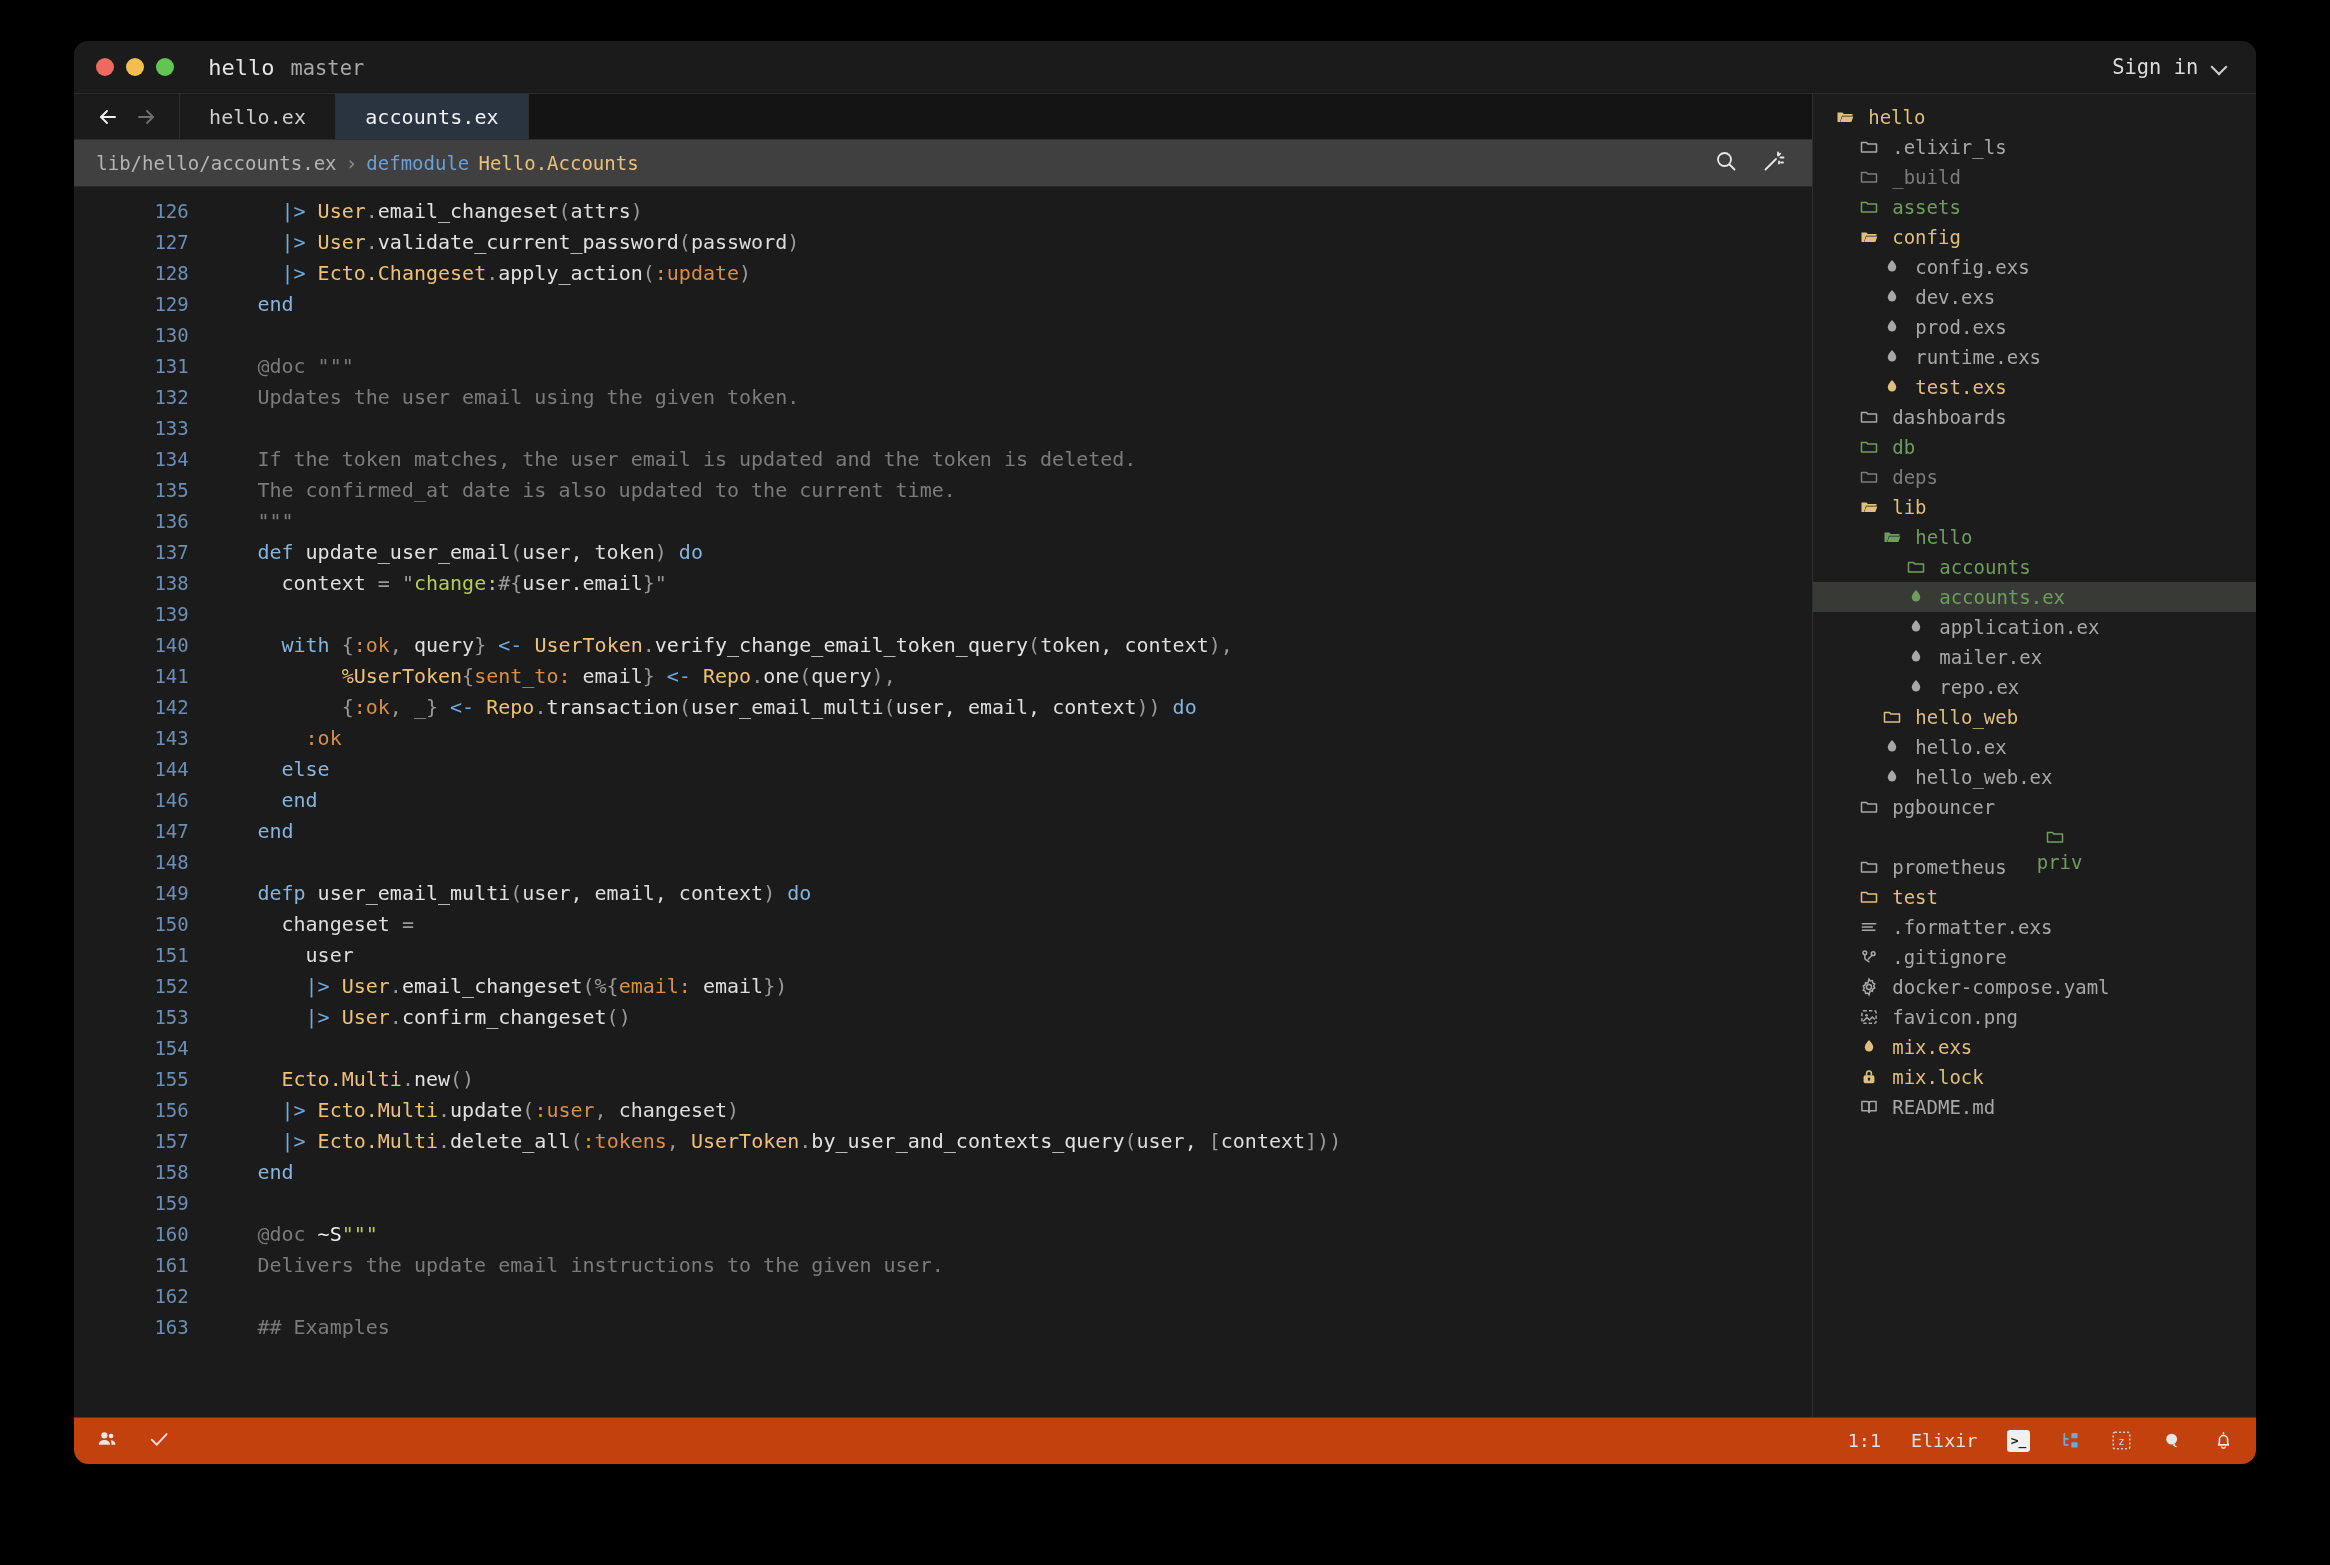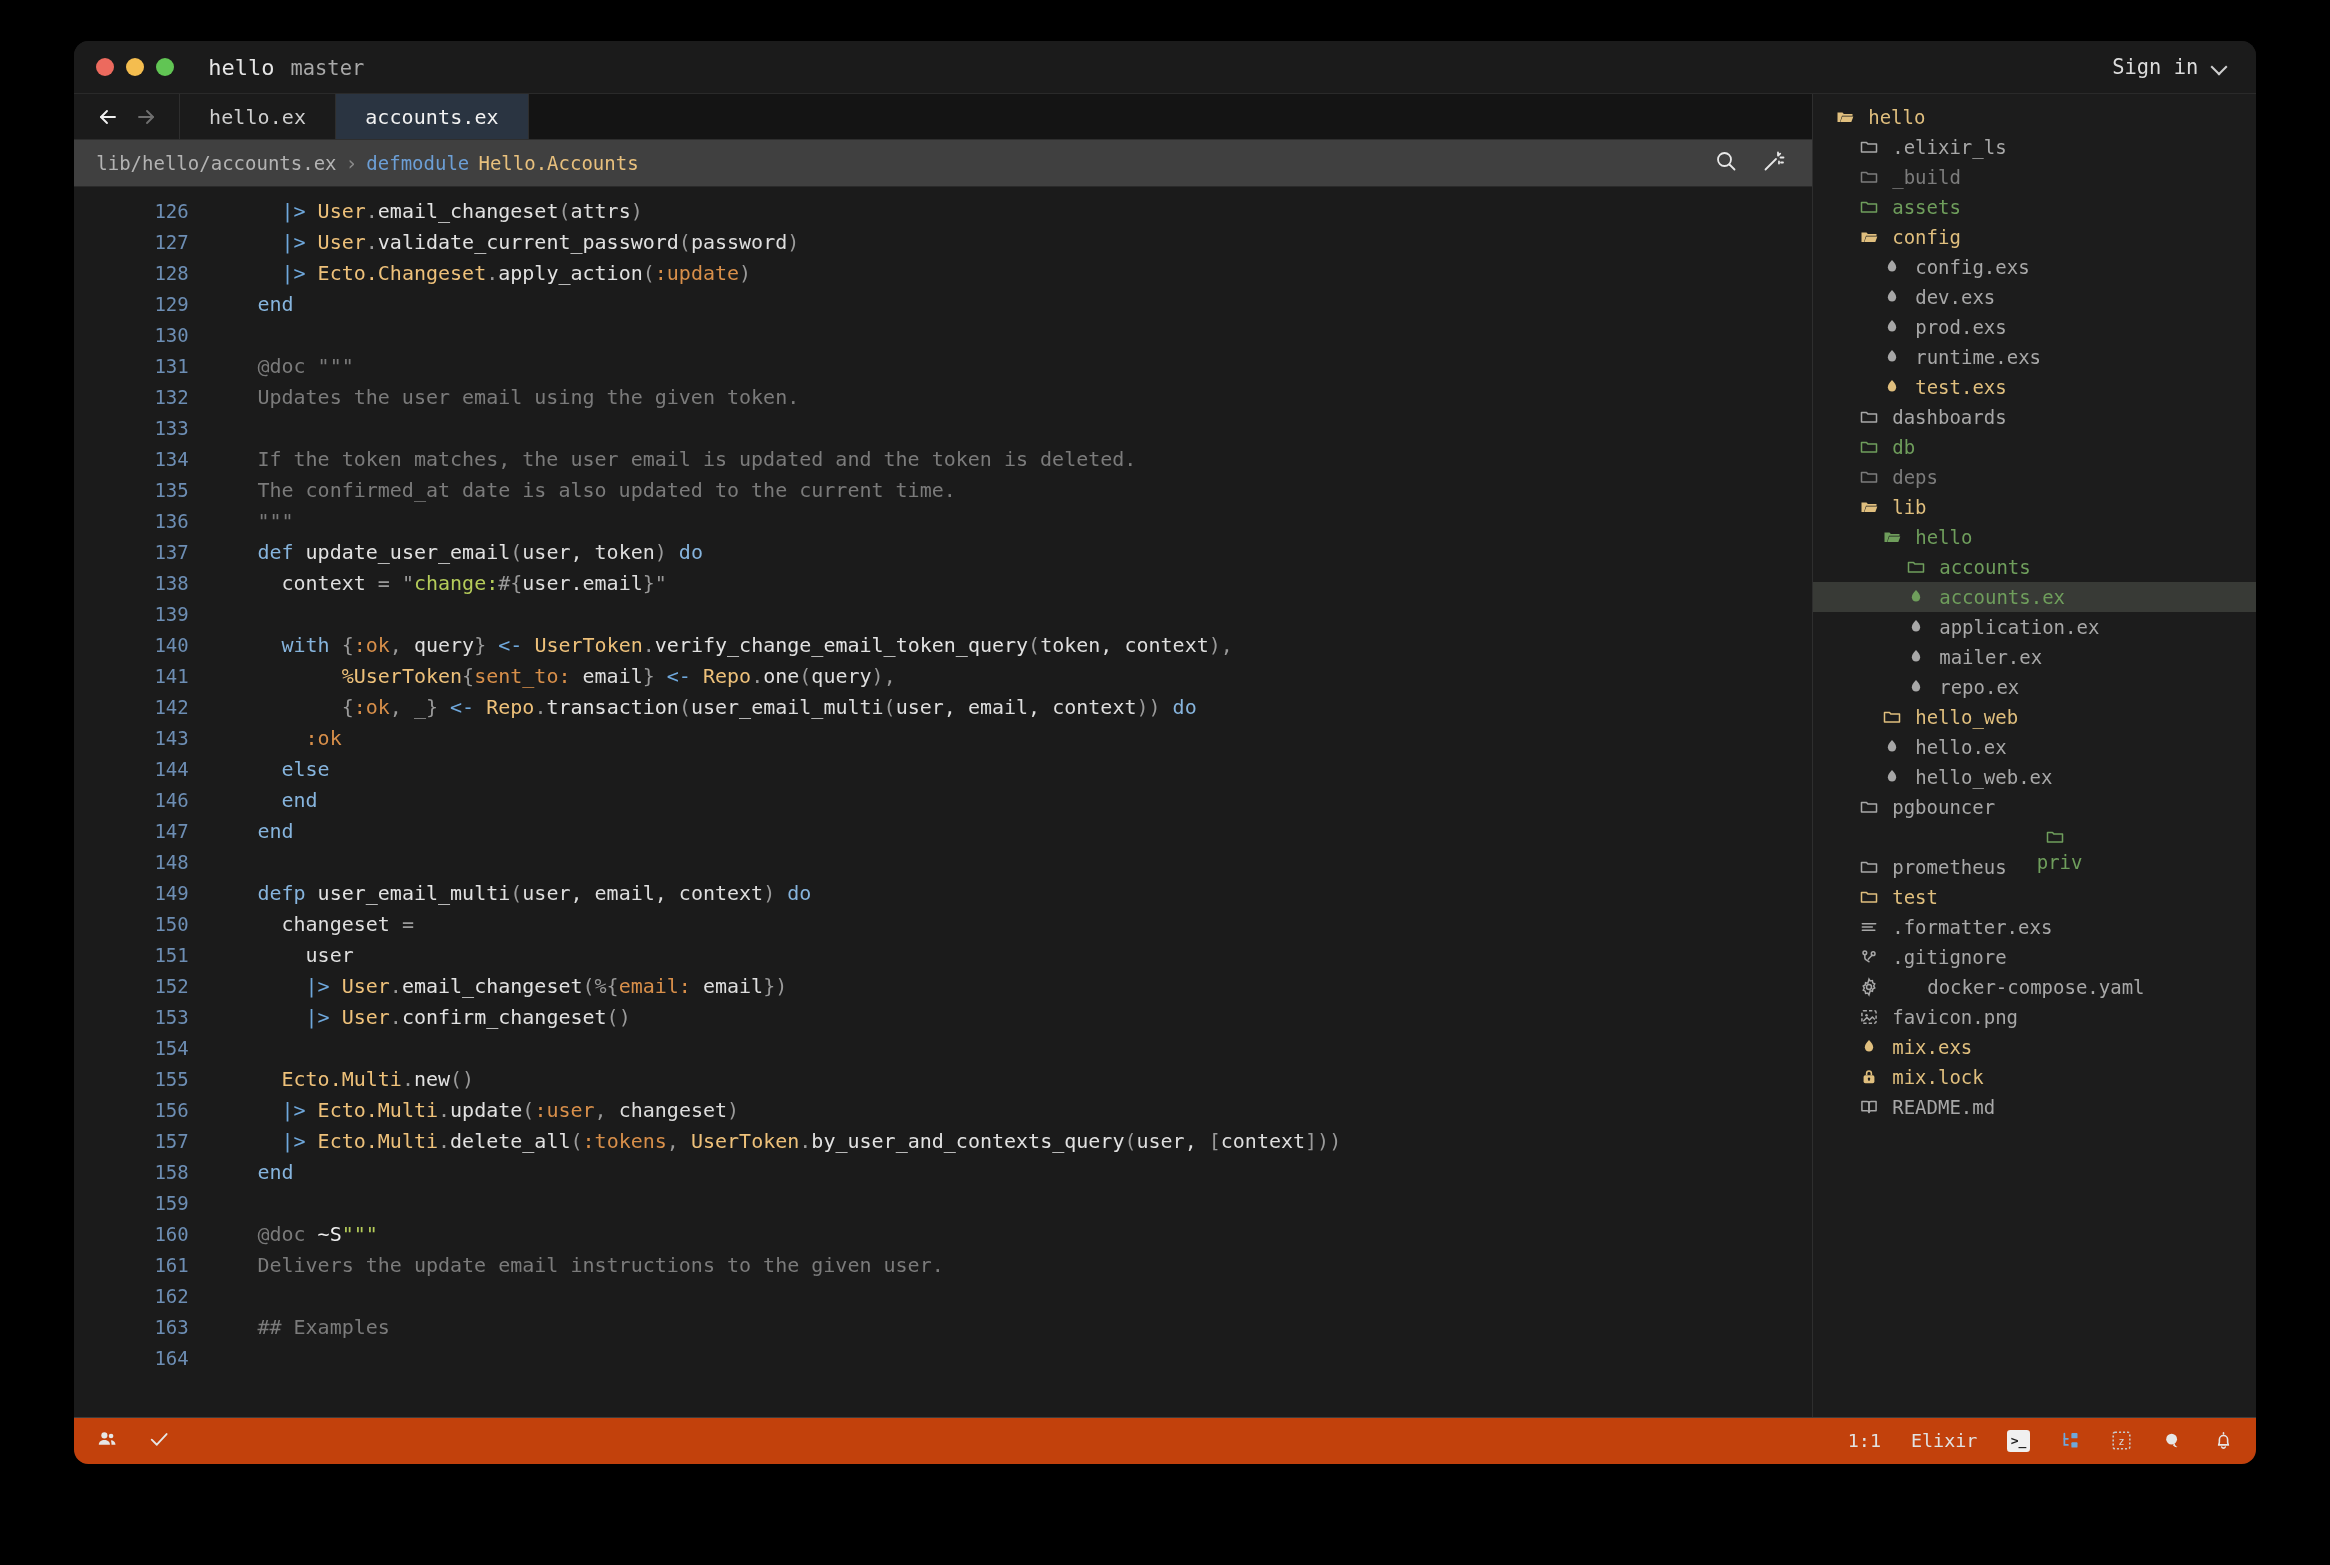--- a/index.html
+++ b/index.html
@@ -291,21 +291,20 @@
             <div class="codeline"><div class="lnum">154</div><div class="lcode"></div></div>
             <div class="codeline"><div class="lnum">155</div><div class="lcode"><span class="plain">    </span><span class="mod">Ecto.Multi</span><span class="pun">.</span><span class="fn">new</span><span class="pun">()</span></div></div>
             <div class="codeline"><div class="lnum">156</div><div class="lcode"><span class="plain">    </span><span class="op">|&gt;</span><span class="plain"> </span><span class="mod">Ecto.Multi</span><span class="pun">.</span><span class="fn">update</span><span class="pun">(</span><span class="at">:user</span><span class="pun">, </span><span class="plain">changeset</span><span class="pun">)</span></div></div>
             <div class="codeline"><div class="lnum">157</div><div class="lcode"><span class="plain">    </span><span class="op">|&gt;</span><span class="plain"> </span><span class="mod">Ecto.Multi</span><span class="pun">.</span><span class="fn">delete_all</span><span class="pun">(</span><span class="at">:tokens</span><span class="pun">, </span><span class="mod">UserToken</span><span class="pun">.</span><span class="fn">by_user_and_contexts_query</span><span class="pun">(</span><span class="plain">user, </span><span class="pun">[</span><span class="plain">context</span><span class="pun">]))</span></div></div>
             <div class="codeline"><div class="lnum">158</div><div class="lcode"><span class="plain">  </span><span class="kw">end</span></div></div>
             <div class="codeline"><div class="lnum">159</div><div class="lcode"></div></div>
             <div class="codeline"><div class="lnum">160</div><div class="lcode"><span class="plain">  </span><span class="com">@doc </span><span class="sig">~S</span><span class="str">"""</span></div></div>
             <div class="codeline"><div class="lnum">161</div><div class="lcode"><span class="com">  Delivers the update email instructions to the given user.</span></div></div>
             <div class="codeline"><div class="lnum">162</div><div class="lcode"></div></div>
             <div class="codeline"><div class="lnum">163</div><div class="lcode"><span class="com">  ## Examples</span></div></div>
-            <div class="codeline"><div class="lnum">164</div><div class="lcode"></div></div>
           </div>
       </div>
     </div>
 
     <div id="sidebar">
       <div id="tree-host">
           <div class="trow" style="padding-left: 17px;">
             <span class="ticon">
               <svg width="20" height="20" viewBox="0 0 24 24" fill="#e0bf7e">
                 <path d="M3 6.5h6l1.6 2H21v2H8.4L6 18H3z"></path>
@@ -539,21 +538,21 @@
             <span class="ticon">
               <svg width="20" height="20" viewBox="0 0 24 24" fill="none" stroke="#a8a8a8" stroke-width="1.8" stroke-linecap="round">
                 <circle cx="7" cy="7" r="2.2"></circle>
                 <circle cx="17" cy="8" r="2.2"></circle>
                 <path d="M7 9.2v4c0 2.6 3 2.4 5 4.5"></path>
                 <path d="M15.6 9.8L11 14.6"></path>
               </svg>
             </span>
             <span class="tlabel c-gray">.gitignore</span>
           </div>
-          <div class="trow" style="padding-left: 41px; gap: 35px;">
+          <div class="trow" style="padding-left: 41px;">
             <span class="ticon">
               <svg width="20" height="20" viewBox="0 0 24 24" fill="none" stroke="#a8a8a8" stroke-width="1.8">
                 <circle cx="12" cy="12" r="3"></circle>
                 <path d="M12 2.5l1.4 2.3 2.7-.5.4 2.7 2.4 1.3-1.3 2.4 1.3 2.4-2.4 1.3-.4 2.7-2.7-.5L12 21.5l-1.4-2.3-2.7.5-.4-2.7-2.4-1.3 1.3-2.4-1.3-2.4 2.4-1.3.4-2.7 2.7.5z"></path>
               </svg>
             </span>
             <span class="tlabel c-gray">docker-compose.yaml</span>
           </div>
           <div class="trow" style="padding-left: 41px;">
             <span class="ticon">

